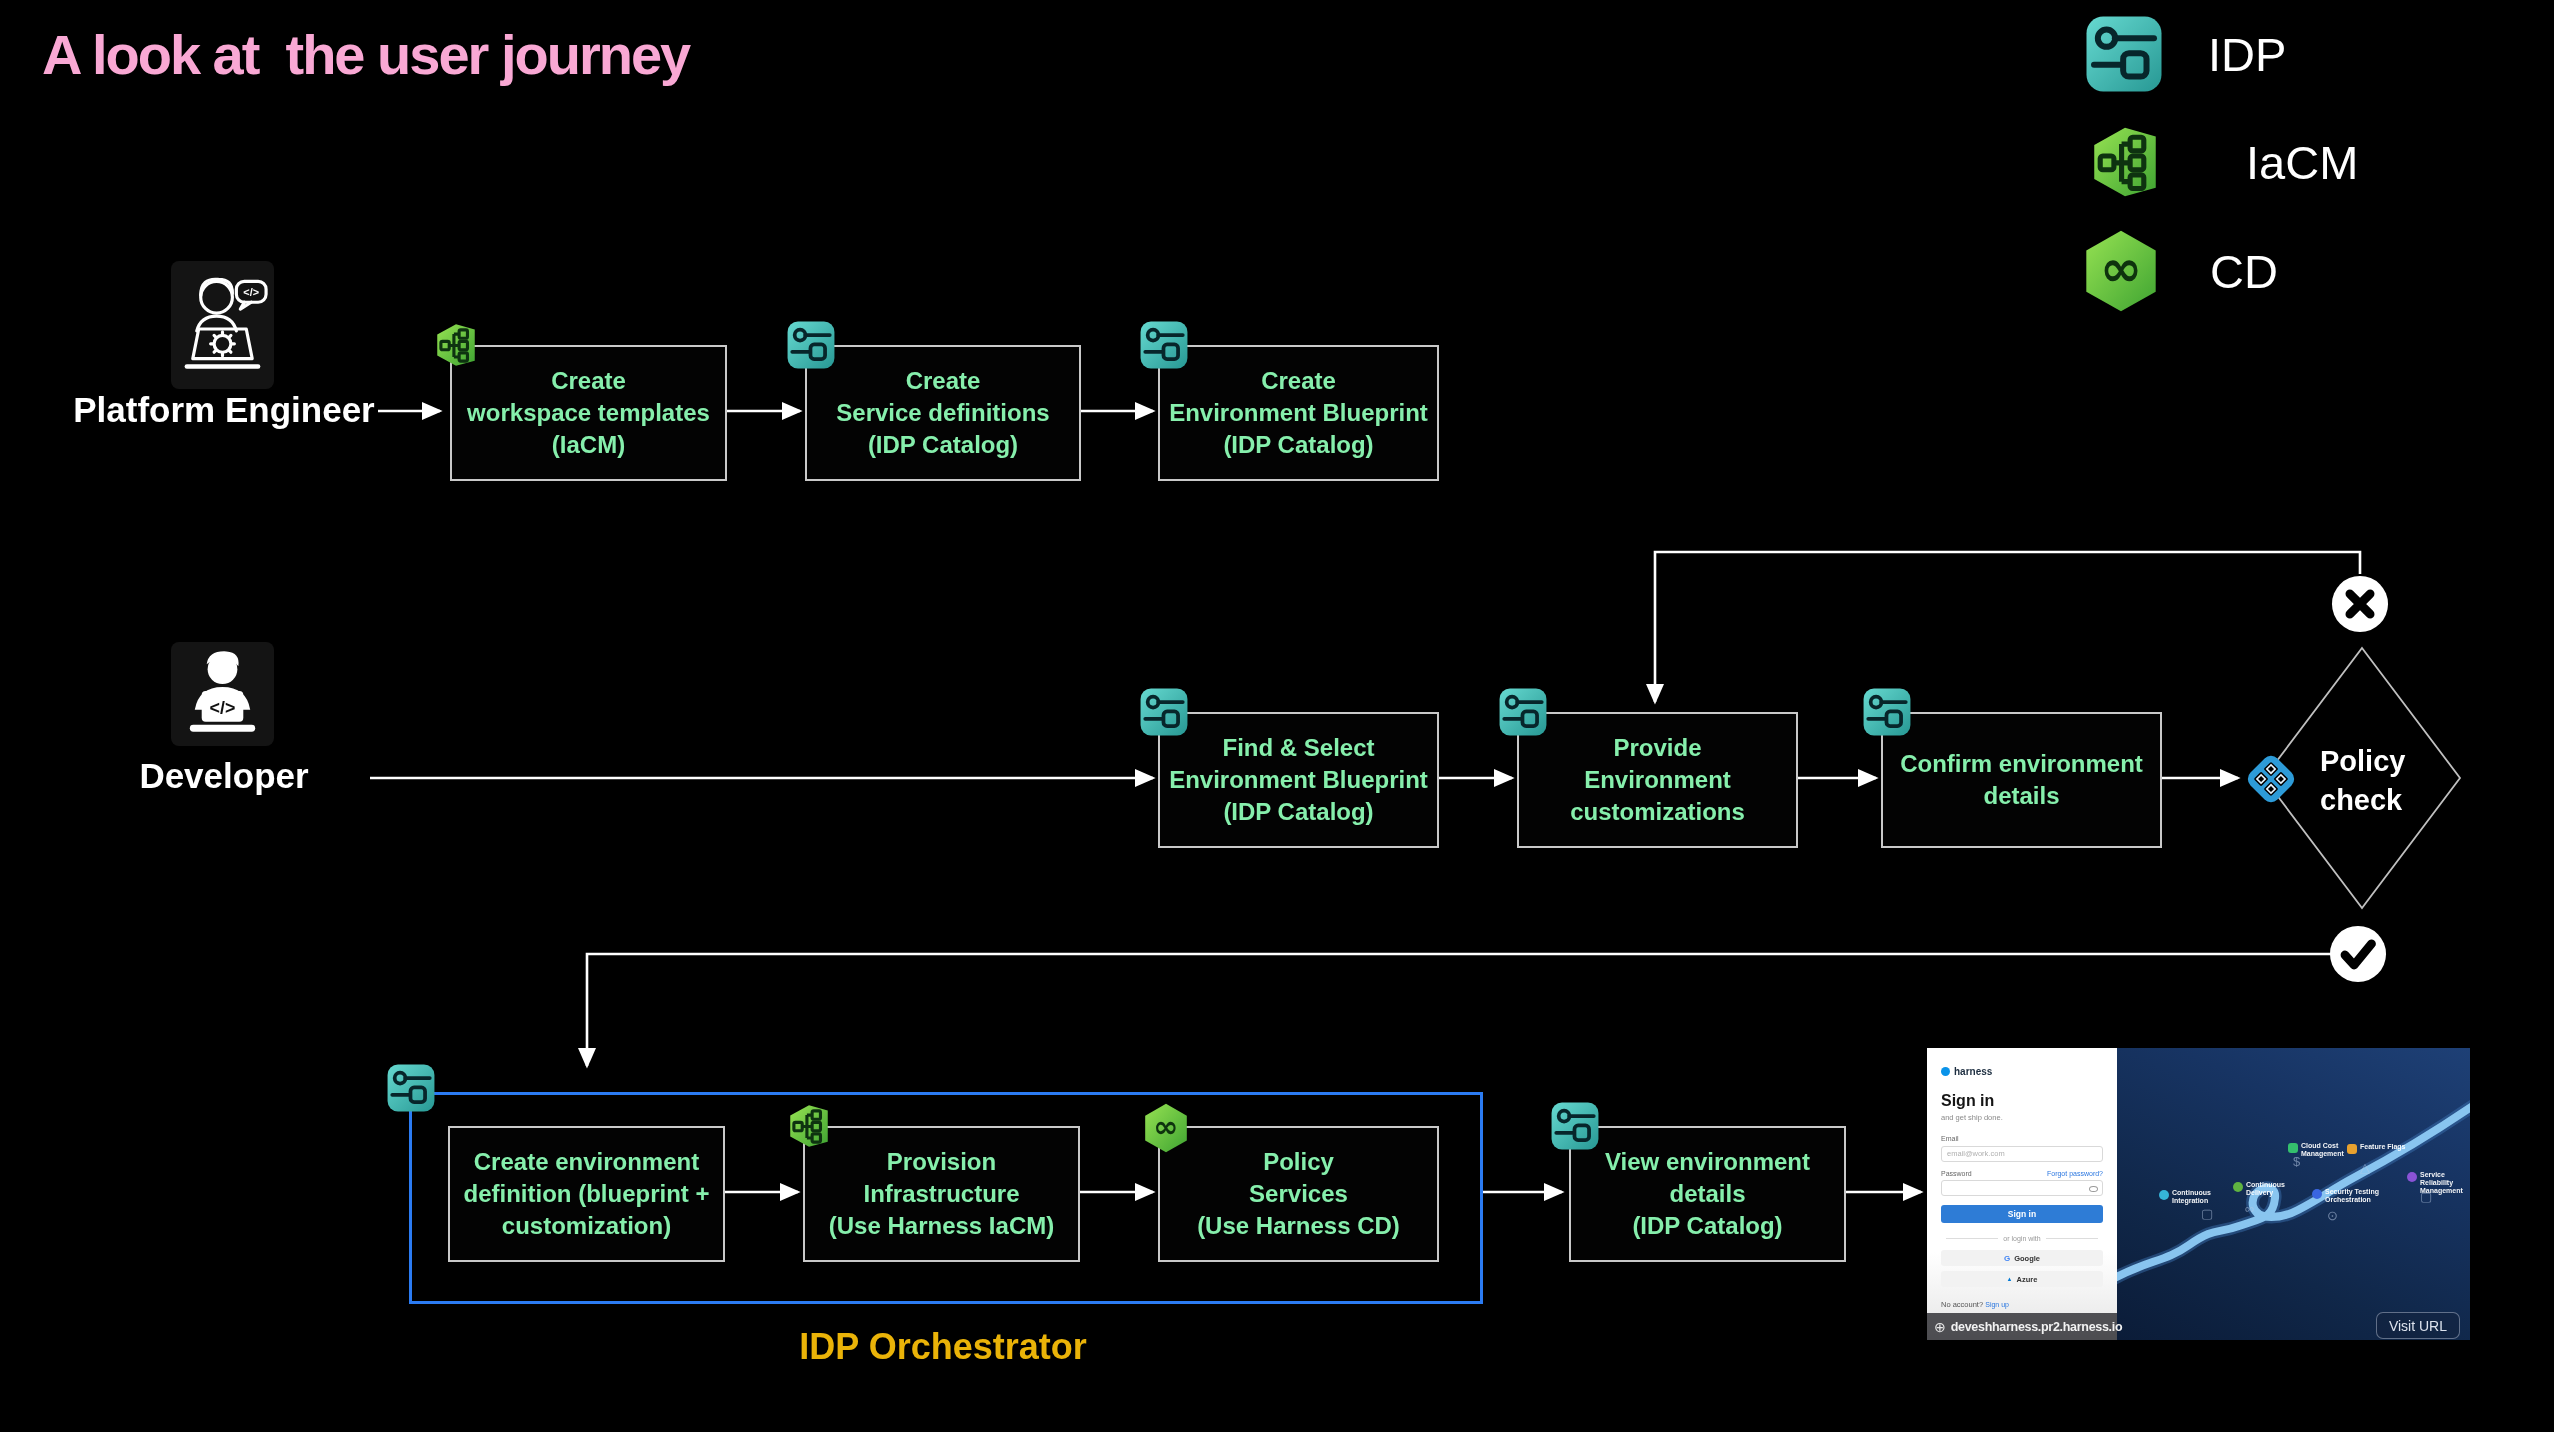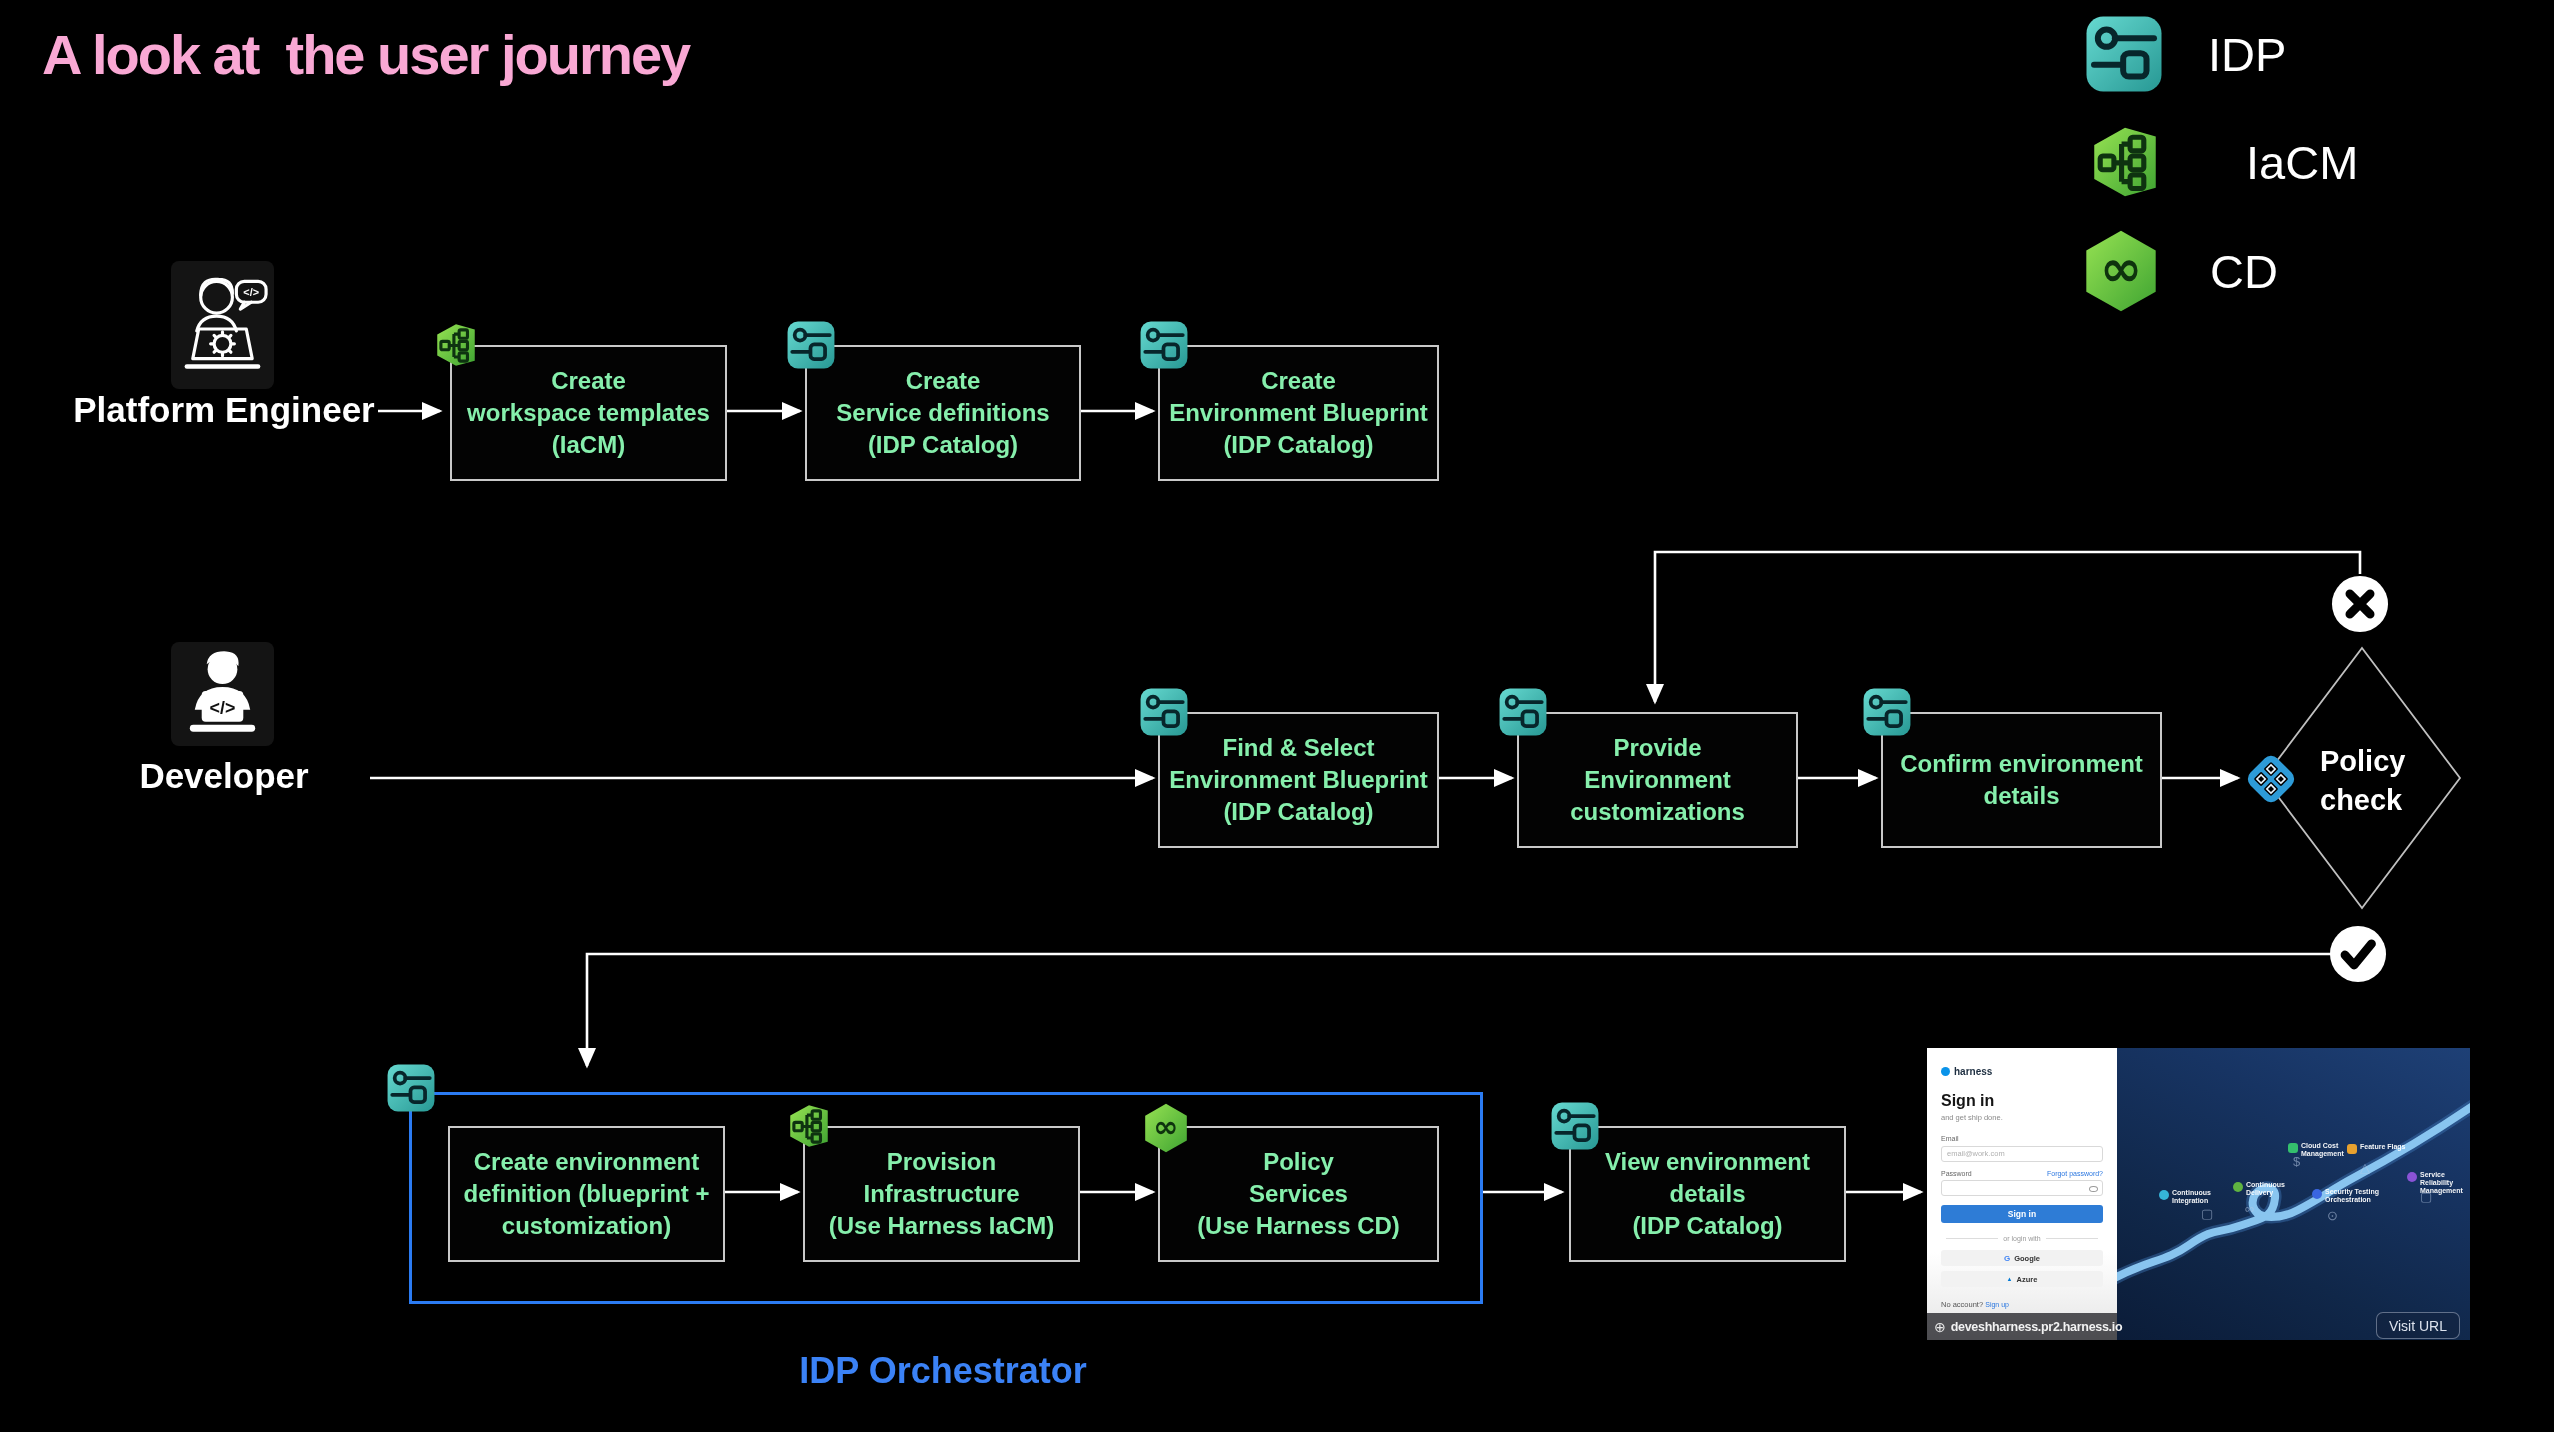--- a/index.html
+++ b/index.html
@@ -24,21 +24,21 @@
   .fbox{position:absolute;height:132px;background:#030303;border:2px solid #c9c9c9;
         display:flex;align-items:center;justify-content:center;}
   .fbox-label{font-size:24px;font-weight:700;text-align:center;line-height:1.33;
               white-space:pre-line;color:#86efac;padding:0 6px;}
   .node-ic{position:absolute;left:-21px;top:-27px;width:50px;height:50px;}
 
   
   #orch-box{position:absolute;left:409px;top:1092px;width:1068px;height:206px;
             border:3px solid #2b7bf2;background:transparent;}
   #orch-label{position:absolute;left:743px;top:1326px;width:400px;text-align:center;
-              font-size:36px;font-weight:700;color:#3b82f6;margin-top:24px;}
+              font-size:36px;font-weight:700;color:#eab308;}
 
   
   #policy-label{position:absolute;left:2320px;top:742px;font-size:29px;font-weight:700;
                 line-height:1.33;white-space:pre-line;color:#fff;}
 
   
   #thumb{position:absolute;left:1927px;top:1048px;width:543px;height:292px;}
   #thumb-panel{position:absolute;left:0;top:0;width:190px;height:292px;
                background:linear-gradient(#ffffff 70%,#ececec 92%,#dcdcdc);}
   #thumb-art{position:absolute;left:190px;top:0;width:353px;height:292px;overflow:hidden;

